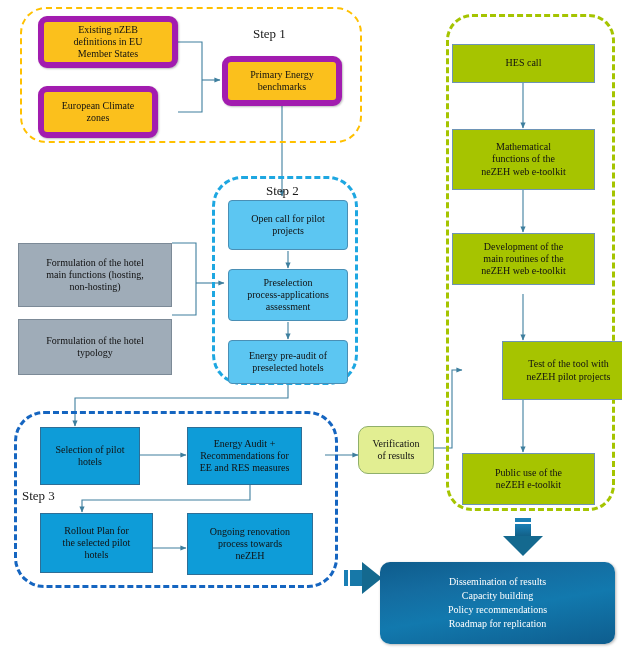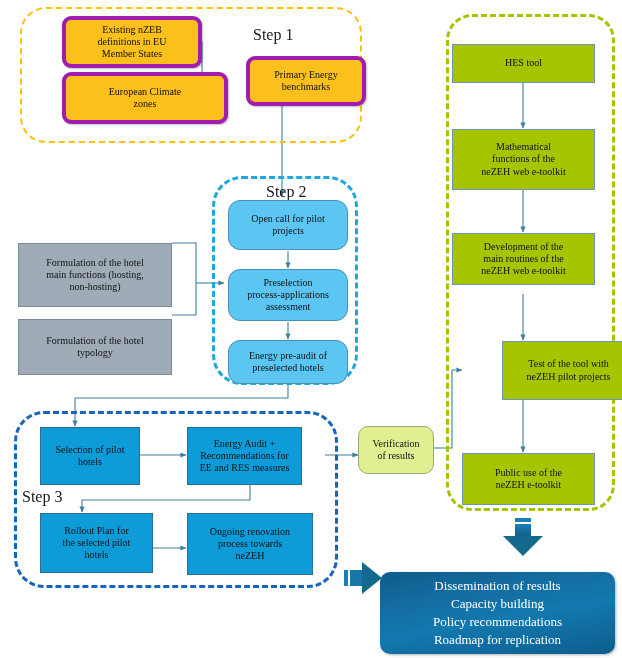--- a/index.html
+++ b/index.html
@@ -33,21 +33,21 @@
     border:3px dashed #1565C0;
     border-radius:30px;
   }
   .group.green{
     border:3px dashed #A5C400;
     border-radius:26px;
   }
   
   .step-label{
     position:absolute;
-    font-size:16px;
+    font-size:13px;
     color:#1a1a1a;
     white-space:nowrap;
     font-family:"Liberation Serif","DejaVu Serif",serif;
   }
   
   .node{
     position:absolute;
     box-sizing:border-box;
     display:flex;
     align-items:center;
@@ -55,35 +55,34 @@
     text-align:center;
     font-size:10px;
     line-height:1.22;
     color:#111111;
     padding:2px 4px;
     white-space:pre-line;
     font-family:"Liberation Serif","DejaVu Serif",serif;
   }
   .node.amber{
     background:#FBC01C;
-    border:4px solid #a21caf;
+    border:6px solid #a21caf;
     border-radius:9px;
     box-shadow:1px 1px 2px rgba(0,0,0,0.25);
-    margin-left:24px;
   }
   .node.grey{
     background:#9FACB8;
     border:1px solid #7C8A97;
     border-radius:0;
     margin-top:32px;
   }
   .node.lightblue{
     background:#5CC6F2;
     border:1px solid #4A8FB5;
-    border-radius:12px;
+    border-radius:4px;
   }
   .node.blue{
     background:#0E9CD8;
     border:1px solid #2E6E96;
     border-radius:0;
   }
   .node.green{
     background:#A6C400;
     border:1px solid #6E94B5;
     border-radius:0;
@@ -91,24 +90,23 @@
   .node.yellowgreen{
     background:#E2EE92;
     border:1px solid #8FAF6B;
     border-radius:10px;
   }
   .node.darkblue{
     background:linear-gradient(170deg,#0E5C8C 0%,#146CA0 28%,#1279AE 55%,#0E5D8E 100%);
     border:none;
     border-radius:10px;
     color:#ffffff;
-    font-size:13px;
+    font-size:10px;
     line-height:1.38;
     box-shadow:1px 1px 3px rgba(0,0,0,0.3);
-    margin-top:10px;
   }
   
   #wires{
     position:absolute;
     left:0; top:0;
     width:622px; height:658px;
     pointer-events:none;
   }
 </style>
 </head>
@@ -175,21 +173,21 @@
       <path d="M362,562 L362,594 L382,578 z" fill="#14698F"></path>
     </g>
   </svg>
 
   <div class="group orange" style="left:20px; top:7px; width:342px; height:136px;"></div>
   <div class="step-label" style="left:253px; top:26px;">Step 1</div>
 
   <div class="node amber" style="left:38px; top:16px; width:140px; height:52px;">Existing nZEB
 definitions in EU
 Member States</div>
-  <div class="node amber" style="left:38px; top:72px; width:166px; height:52px;">European Climate
+  <div class="node amber" style="left:38px; top:86px; width:120px; height:52px;">European Climate
 zones</div>
   <div class="node amber" style="left:222px; top:56px; width:120px; height:50px;">Primary Energy
 benchmarks</div>
 
   <div class="node grey" style="left:18px; top:211px; width:154px; height:64px;">Formulation of the hotel
 main functions (hosting,
 non-hosting)</div>
   <div class="node grey" style="left:18px; top:287px; width:154px; height:56px;">Formulation of the hotel
 typology</div>
 
@@ -217,21 +215,21 @@
 hotels</div>
   <div class="node blue" style="left:187px; top:513px; width:126px; height:62px;">Ongoing renovation
 process towards
 neZEH</div>
 
   <div class="node yellowgreen" style="left:358px; top:426px; width:76px; height:48px;">Verification
 of results</div>
 
   <div class="group green" style="left:446px; top:14px; width:169px; height:497px;"></div>
 
-  <div class="node green" style="left:452px; top:44px; width:143px; height:39px;">HES tool</div>
+  <div class="node green" style="left:452px; top:44px; width:143px; height:39px;">HES call</div>
   <div class="node green" style="left:452px; top:129px; width:143px; height:61px;">Mathematical
 functions of the
 neZEH web e-toolkit</div>
   <div class="node green" style="left:452px; top:233px; width:143px; height:52px;">Development of the
 main routines of the
 neZEH web e-toolkit</div>
   <div class="node green" style="left:462px; top:341px; width:133px; height:59px;margin-left:40px;">Test of the tool with
 neZEH pilot projects</div>
   <div class="node green" style="left:462px; top:453px; width:133px; height:52px;">Public use of the
 neZEH e-toolkit</div>

